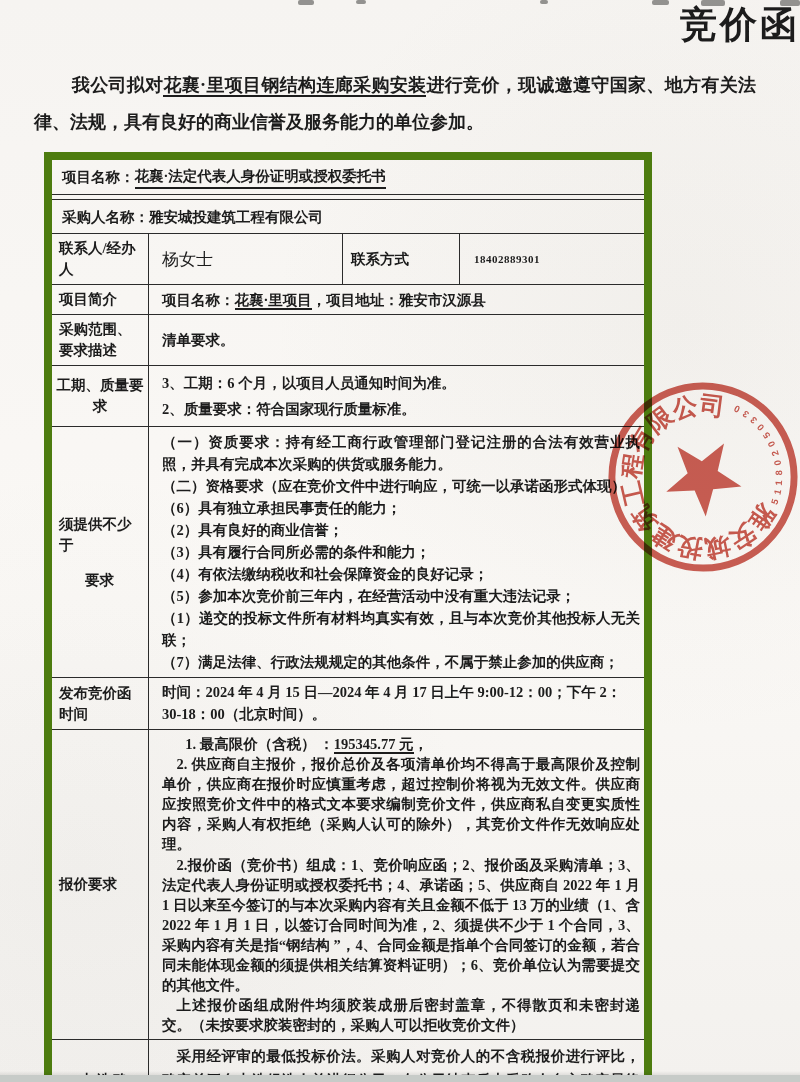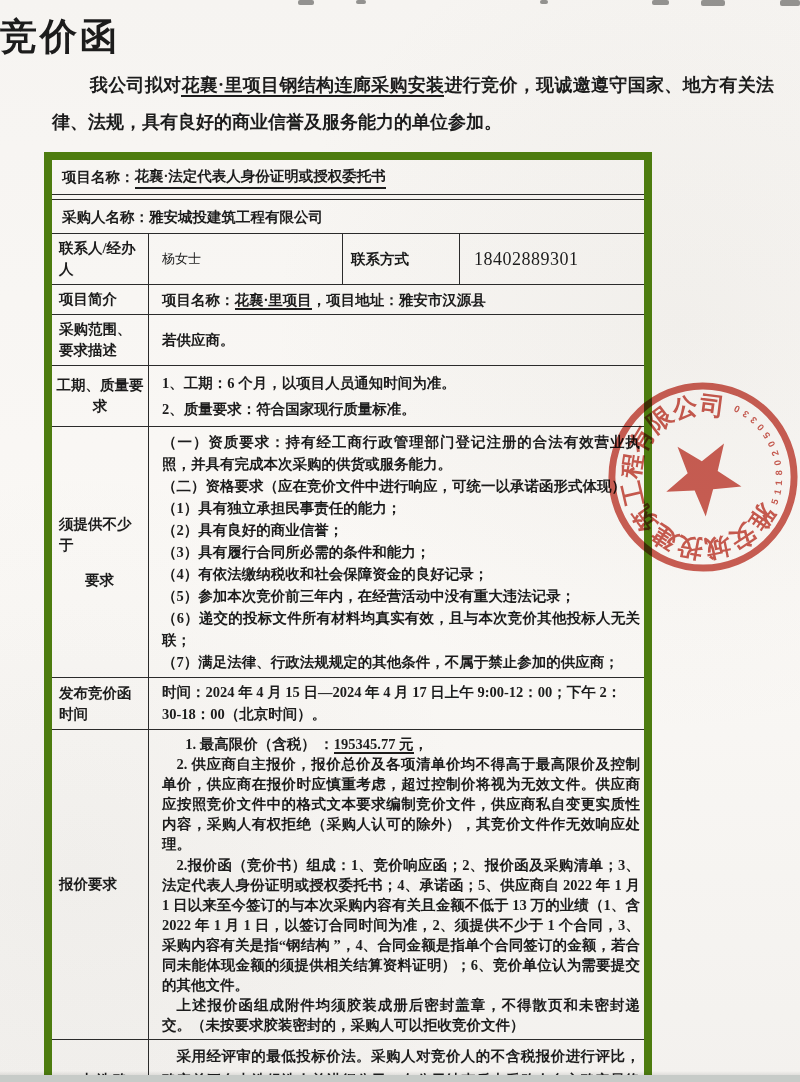--- a/index.html
+++ b/index.html
@@ -7,46 +7,46 @@
     width:800px;height:1082px;position:relative;overflow:hidden;
     background:
       radial-gradient(circle at 85% 30%, rgba(180,175,165,0.10), rgba(0,0,0,0) 40%),
       radial-gradient(circle at 10% 80%, rgba(170,170,165,0.08), rgba(0,0,0,0) 35%),
       linear-gradient(180deg,#f6f4f1 0%,#faf8f5 55%,#f3f1ee 100%);
     font-family:"Liberation Serif","DejaVu Serif",serif;
     color:#1c1c1c;
   }
   .scan-mark{position:absolute;background:#41413f;opacity:.55;border-radius:2px;}
   .page-title{
-    position:absolute;top:12px;left:0;width:100%;text-align:left;
+    position:absolute;top:0;left:0;width:100%;text-align:right;
     font-size:37px;font-weight:700;letter-spacing:3px;
   }
   .intro{
-    position:absolute;top:67px;left:52px;width:722px;
+    position:absolute;top:67px;left:34px;width:722px;
     font-size:18px;font-weight:700;line-height:37px;
     text-indent:2.1em;text-align:justify;
   }
   .u{border-bottom:2px solid #1c1c1c;}
   .doc-table{
     position:absolute;top:152px;left:44px;width:608px;
     border:8px solid #4d7c0f;box-sizing:border-box;
     font-size:14.5px;font-weight:700;
   }
   .t-row{display:flex;align-items:stretch;border-top:1.6px solid #2b2b2b;box-sizing:border-box;}
   .t-row:first-child{border-top:none;}
   .gap-row{height:5px;}
   .cell{box-sizing:border-box;display:flex;align-items:center;}
   .cell-label{
     width:97px;flex:0 0 97px;border-right:1.6px solid #2b2b2b;
     padding:4px 5px 4px 7px;line-height:21px;
   }
   .cell-content{flex:1 1 auto;padding:4px 4px 4px 13px;line-height:20px;}
   .fullcell{padding:5px 10px;line-height:22px;}
-  .cname{font-weight:400;font-size:13px;}
-  .phone{font-weight:400;font-size:18px;font-family:"Liberation Serif",serif;letter-spacing:.5px;text-align:right;}
+  .cname{font-weight:400;font-size:17px;}
+  .phone{font-weight:700;font-size:11px;font-family:"Liberation Serif",serif;letter-spacing:.5px;text-align:right;}
   .c-person{width:194px;flex:0 0 194px;border-right:1.6px solid #2b2b2b;padding:4px 8px 4px 13px;}
   .c-method{width:117px;flex:0 0 117px;border-right:1.6px solid #2b2b2b;padding:4px 8px;}
   .c-phone{flex:1 1 auto;padding:4px 8px 4px 14px;}
   .para{text-align:justify;}
   .qual .para{line-height:22px;}
   .quote .para{line-height:20.1px;}
   .indent1{text-indent:1em;}
   .indent15{text-indent:1.6em;}
   .label-stack{flex-direction:column;justify-content:center;align-items:flex-start;gap:14px;}
   .label-stack .lbl2{margin-left:26px;}
@@ -98,48 +98,48 @@
 
   <div class="t-row" style="min-height:30px">
     <div class="cell cell-label">项目简介</div>
     <div class="cell cell-content">
       <div><span>项目名称：</span><span class="u">花襄·里项目</span><span>，项目地址：雅安市汉源县</span></div>
     </div>
   </div>
 
   <div class="t-row" style="min-height:47px">
     <div class="cell cell-label">采购范围、要求描述</div>
-    <div class="cell cell-content">若供应商。</div>
+    <div class="cell cell-content">清单要求。</div>
   </div>
 
   <div class="t-row" style="min-height:53px">
     <div class="cell cell-label sched-label">工期、质量要求</div>
     <div class="cell cell-content">
       <div style="line-height:26px;width:100%">
-        <div>1、工期：6 个月，以项目人员通知时间为准。</div>
+        <div>3、工期：6 个月，以项目人员通知时间为准。</div>
         <div>2、质量要求：符合国家现行质量标准。</div>
       </div>
     </div>
   </div>
 
   <div class="t-row qual" style="min-height:203px">
     <div class="cell cell-label label-stack">
       <div>须提供不少于</div>
       <div class="lbl2">要求</div>
     </div>
     <div class="cell cell-content">
       <div style="width:100%">
         <div class="para">（一）资质要求：持有经工商行政管理部门登记注册的合法有效营业执照，并具有完成本次采购的供货或服务能力。</div>
         <div class="para">（二）资格要求（应在竞价文件中进行响应，可统一以承诺函形式体现）</div>
-        <div class="para">（1）具有独立承担民事责任的能力；</div>
+        <div class="para">（6）具有独立承担民事责任的能力；</div>
         <div class="para">（2）具有良好的商业信誉；</div>
         <div class="para">（3）具有履行合同所必需的条件和能力；</div>
         <div class="para">（4）有依法缴纳税收和社会保障资金的良好记录；</div>
         <div class="para">（5）参加本次竞价前三年内，在经营活动中没有重大违法记录；</div>
-        <div class="para">（6）递交的投标文件所有材料均真实有效，且与本次竞价其他投标人无关联；</div>
+        <div class="para">（1）递交的投标文件所有材料均真实有效，且与本次竞价其他投标人无关联；</div>
         <div class="para">（7）满足法律、行政法规规定的其他条件，不属于禁止参加的供应商；</div>
       </div>
     </div>
   </div>
 
   <div class="t-row" style="min-height:48px">
     <div class="cell cell-label">发布竞价函时间</div>
     <div class="cell cell-content time-content">时间：2024 年 4 月 15 日—2024 年 4 月 17 日上午 9:00-12：00；下午 2：30-18：00（北京时间）。</div>
   </div>
 

